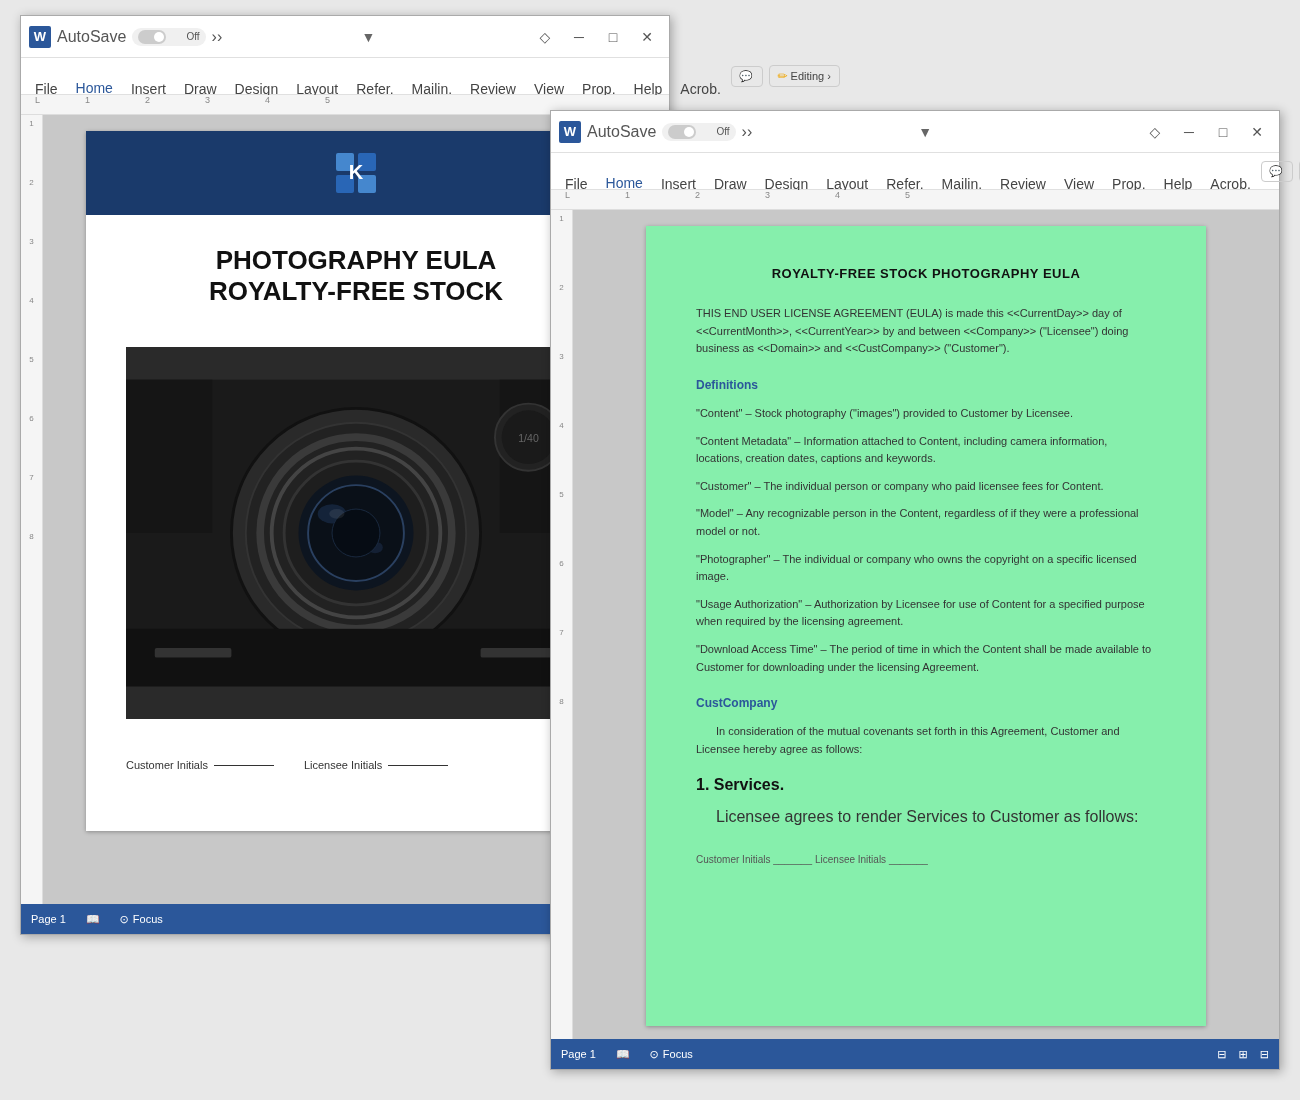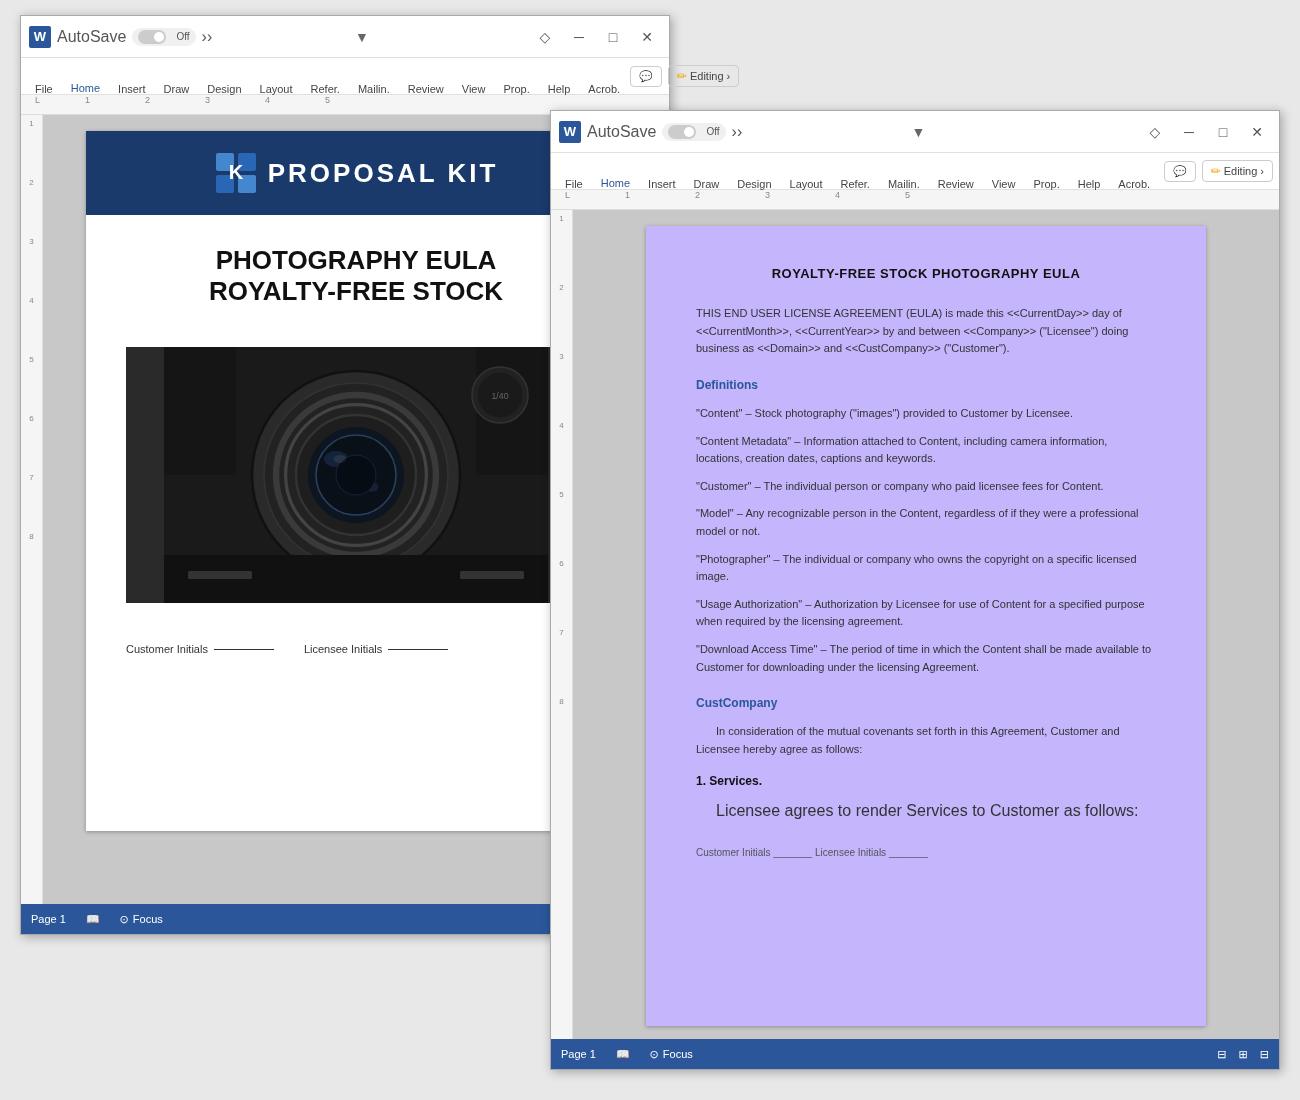--- a/index.html
+++ b/index.html
@@ -75,21 +75,21 @@
     }
 
     .toggle-switch {
       display: flex;
       align-items: center;
       background: #f0f0f0;
       border-radius: 10px;
       padding: 2px 6px;
       font-size: 10px;
       color: #555;
-      gap: 10px;
+      gap: 20px;
     }
 
     .toggle-track {
       width: 28px;
       height: 14px;
       background: #ccc;
       border-radius: 7px;
       position: relative;
     }
 
@@ -151,21 +151,21 @@
 
     .ribbon-tabs {
       display: flex;
       align-items: center;
       padding: 0 6px;
       height: 36px;
       gap: 2px;
     }
 
     .ribbon-tab {
-      font-size: 11px;
+      font-size: 14px;
       color: #444;
       padding: 4px 8px;
       cursor: pointer;
       border-radius: 3px;
       margin-top: 25px;
     }
     .ribbon-tab.active { color: #2b579a; border-bottom: 2px solid #2b579a; }
 
     .ribbon-right {
       margin-left: auto;
@@ -289,21 +289,21 @@
     .page-main-title {
       font-size: 26px;
       font-weight: 900;
       color: #111;
       text-transform: uppercase;
       line-height: 1.2;
     }
 
     .camera-image {
       margin: 20px 40px;
-      height: 256px;
+      height: 372px;
       background: #2a2a2a;
       overflow: hidden;
       position: relative;
       display: flex;
       align-items: flex-start;
       justify-content: center;
     }
 
     .page-footer-initials {
       padding: 20px 40px 30px;
@@ -349,21 +349,21 @@
 
     .status-right {
       margin-left: auto;
       display: flex;
       align-items: center;
       gap: 12px;
     }
 
     
     .page2 {
-      background: #c4b5fd;
+      background: #86efac;
       box-shadow: 0 1px 4px rgba(0,0,0,0.3);
       width: 100%;
       max-width: 560px;
       min-height: 800px;
       padding: 40px 50px;
     }
 
     .doc-title {
       text-align: center;
       font-size: 13px;
@@ -387,21 +387,21 @@
     }
 
     .doc-paragraph {
       margin-bottom: 10px;
       font-size: 11px;
       color: #333;
       line-height: 1.6;
     }
 
     .doc-services-title {
-      font-size: 12px;
+      font-size: 16px;
       font-weight: bold;
       color: #111;
       margin: 14px 0 6px;
     }
 
     .doc-indent {
       padding-left: 20px;
       margin-bottom: 10px;
       font-size: 16px;
       color: #333;
@@ -505,21 +505,20 @@
         <div class="page-header-banner">
           <div class="proposal-kit-logo">
 
             <svg width="44" height="44" viewBox="0 0 44 44">
               <rect x="2" y="2" width="18" height="18" rx="2" fill="#4a90d9" opacity="0.9"></rect>
               <rect x="24" y="2" width="18" height="18" rx="2" fill="#2b6cbf" opacity="0.9"></rect>
               <rect x="2" y="24" width="18" height="18" rx="2" fill="#2b6cbf" opacity="0.9"></rect>
               <rect x="24" y="24" width="18" height="18" rx="2" fill="#4a90d9" opacity="0.9"></rect>
               <text x="22" y="28" text-anchor="middle" font-size="20" fill="white" font-weight="bold">K</text>
             </svg>
-            <span class="pk-logo-text" style="font-size:26px; letter-spacing:3px;">PROPOSAL KIT</span>
           </div>
         </div>
 
         <div class="page-title-area">
           <div class="page-main-title">Photography EULA</div>
           <div class="page-main-title">Royalty-Free Stock</div>
         </div>
 
         <div class="camera-image">
           <svg width="100%" height="100%" viewBox="0 0 480 320">

